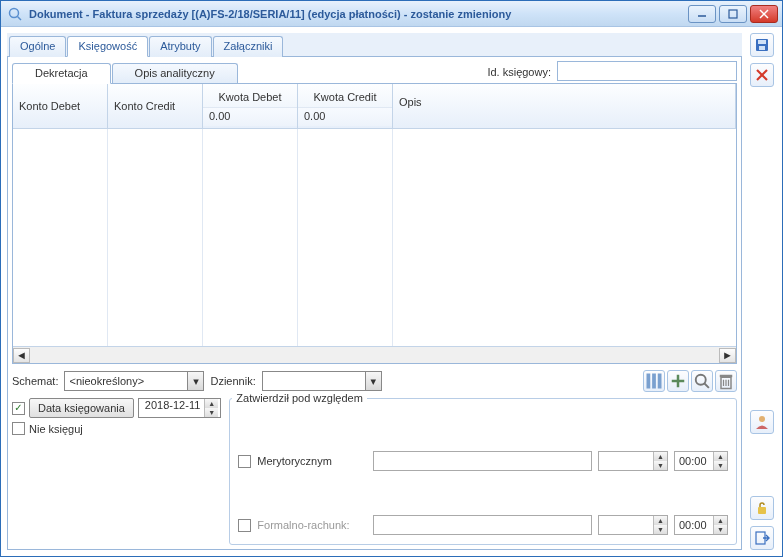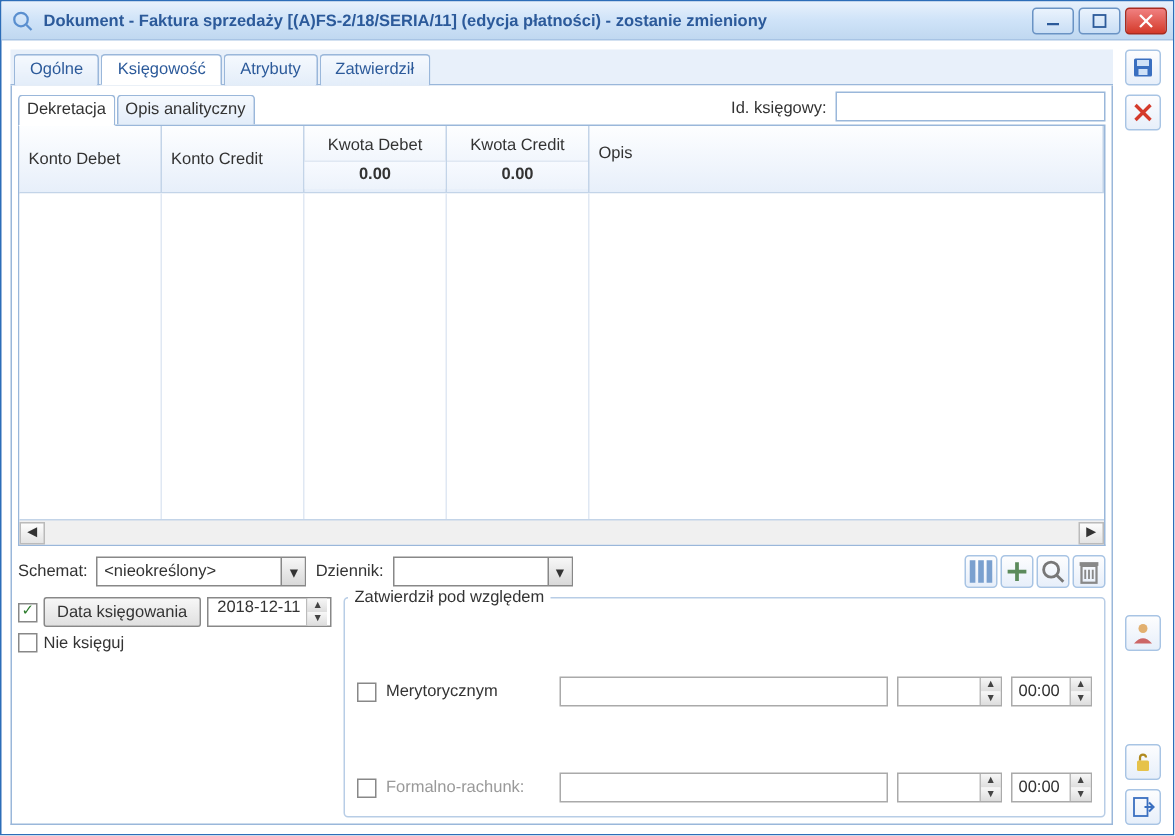--- a/index.html
+++ b/index.html
@@ -104,21 +104,21 @@
     padding: 4px;
   }
 
   
   .inner-tabs-row {
     display: flex;
     align-items: center;
     border-bottom: 1px solid #9ab7da;
   }
   .inner-tabs-row .itab {
-    padding: 3px 5px 4px;
+    padding: 3px 22px 4px;
     border: 1px solid #9ab7da;
     border-bottom: none;
     margin-right: 1px;
     border-radius: 3px 3px 0 0;
     background: linear-gradient(to bottom, #f5f9fe, #e3edf9);
     cursor: pointer;
     position: relative;
     top: 1px;
   }
   .inner-tabs-row .itab.active {
@@ -145,21 +145,21 @@
   }
   .grid-head {
     display: flex;
     background: linear-gradient(to bottom, #fdfeff, #e7effa);
     border-bottom: 1px solid #c3d4e8;
     font-size: 11px;
     color: #333;
   }
   .gh { border-right: 1px solid #c3d4e8; display: flex; flex-direction: column; justify-content: center; }
   .gh .top { padding: 4px 6px; text-align: left; }
-  .gh .bot { padding: 2px 6px 4px; text-align: center; border-top: 1px solid #e0e8f3; background: linear-gradient(to bottom,#f7faff,#edf3fb); font-weight: bold; }
+  .gh .bot { padding: 2px 6px 4px; text-align: left; border-top: 1px solid #e0e8f3; background: linear-gradient(to bottom,#f7faff,#edf3fb); }
   .col-debet { width: 95px; }
   .col-credit { width: 95px; }
   .col-kd { width: 95px; }
   .col-kc { width: 95px; }
   .col-opis { flex: 1; }
   .grid-body {
     flex: 1;
     background: #fff;
     display: flex;
     min-height: 0;
@@ -304,21 +304,21 @@
     </div>
   </div>
 
   <div class="body-wrap">
     <div class="main-col">
 
       <div class="tabs-row">
         <div class="tab">Ogólne</div>
         <div class="tab active">Księgowość</div>
         <div class="tab">Atrybuty</div>
-        <div class="tab">Zatwierdził</div>
+        <div class="tab">Załączniki</div>
       </div>
 
       <div class="content-frame">
 
         <div class="inner-tabs-row">
           <div class="itab active">Dekretacja</div>
           <div class="itab">Opis analityczny</div>
           <span class="id-label">Id. księgowy:</span>
           <input class="id-input" value="" style="">
         </div>

